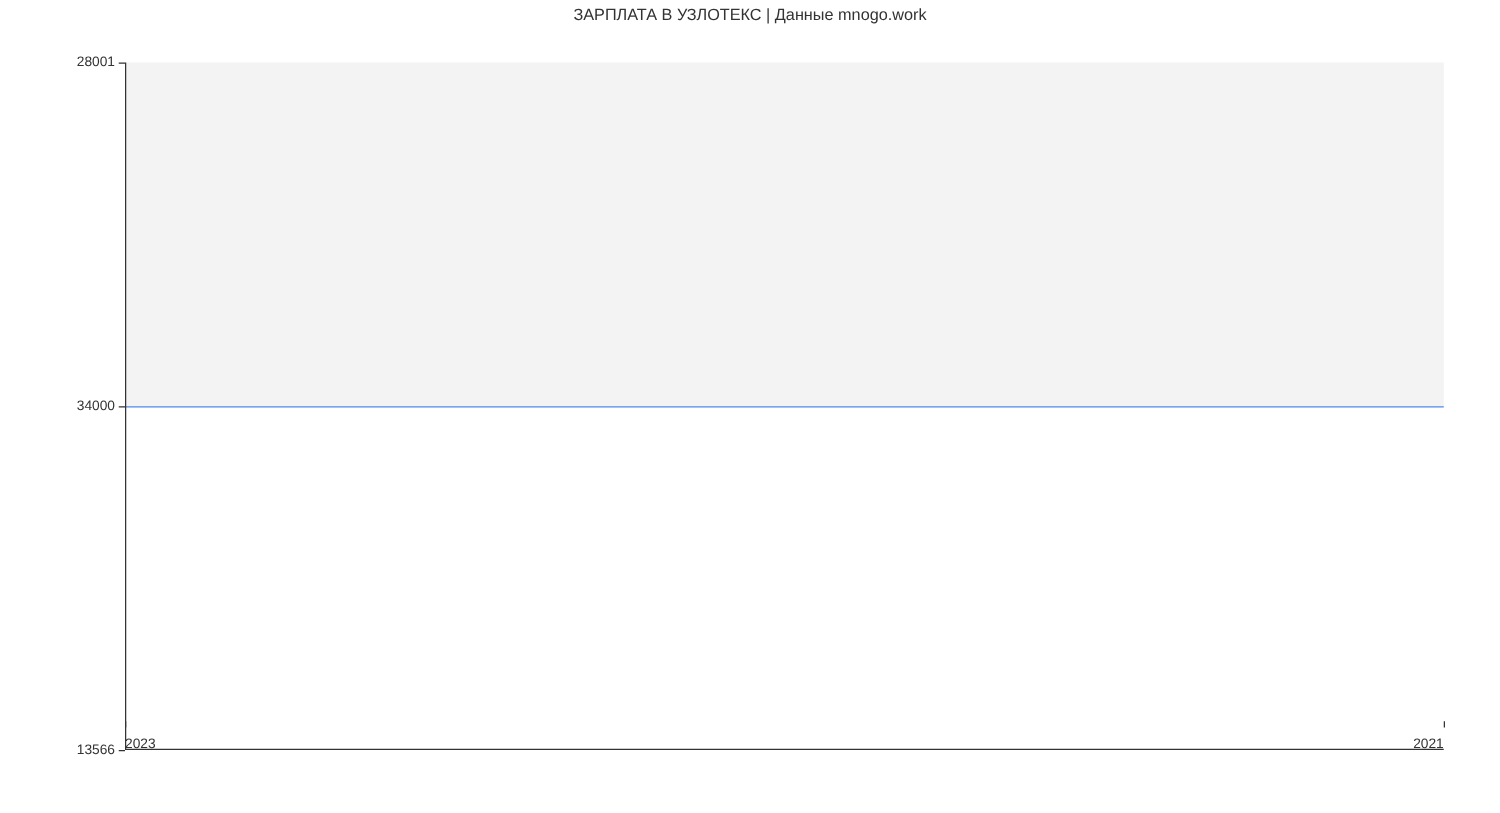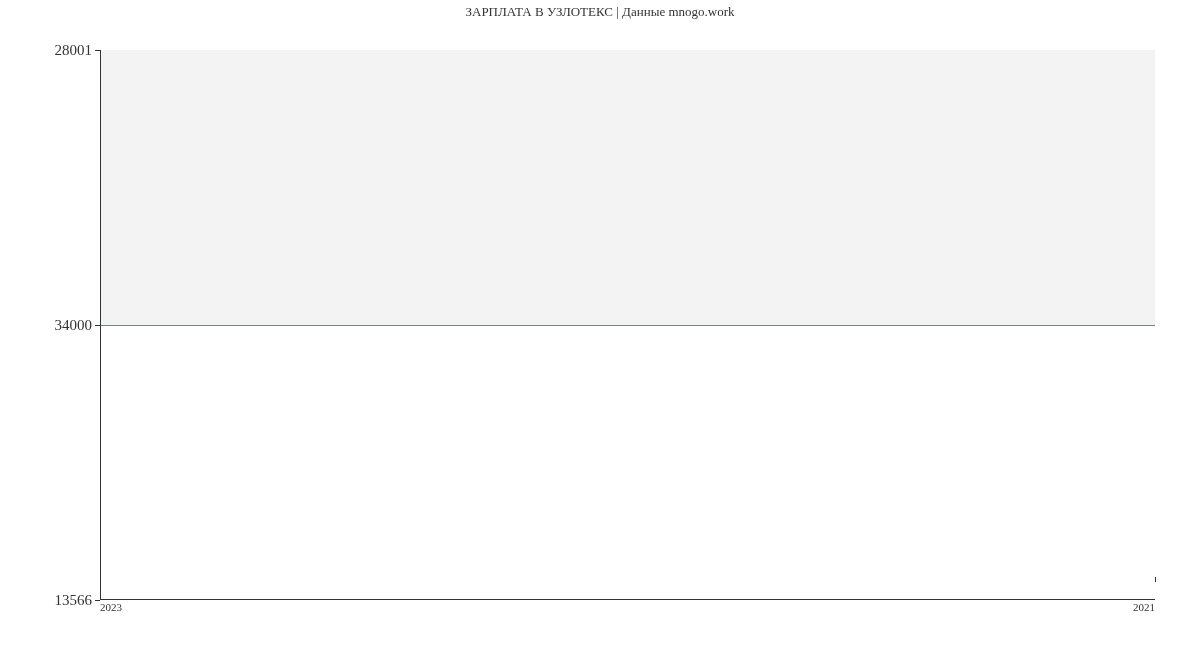--- a/index.html
+++ b/index.html
@@ -8,21 +8,20 @@
     width: 1200px;
     height: 650px;
     background: #ffffff;
     font-family: Arial, Helvetica, sans-serif;
     color: #222;
   }
   .chart-wrap {
     position: relative;
     width: 1200px;
     height: 621px;
-    font-family: Liberation Serif, serif;
   }
   .title {
     position: absolute;
     top: 4px;
     left: 0;
     width: 1200px;
     text-align: center;
     font-size: 13px;
     color: #333;
   }
@@ -74,41 +73,41 @@
     left: -5px;
     top: 0;
     width: 5px;
     height: 0;
     border-top: 1px solid #333;
   }
   .y-tick .lbl {
     position: absolute;
     right: 100%;
     transform: translate(-8px, -50%);
-    font-size: 15px;
+    font-size: 11px;
     color: #333;
     white-space: nowrap;
   }
   .x-tick {
     position: absolute;
     bottom: 44px;
     width: 0;
     height: 0;
   }
   .x-tick .mark {
     position: absolute;
     top: 0;
     left: 0;
     height: 5px;
     width: 0;
     border-left: 1px solid #333;
   }
   .x-tick .lbl {
     position: absolute;
-    top: 24px;
+    top: 12px;
     left: 0;
     transform: translateX(-50%);
     font-size: 11px;
     color: #333;
     white-space: nowrap;
   }
   .x-tick.align-left .lbl { transform: translateX(0); }
   .x-tick.align-right .lbl { transform: translateX(-100%); }
 </style>
 </head>

